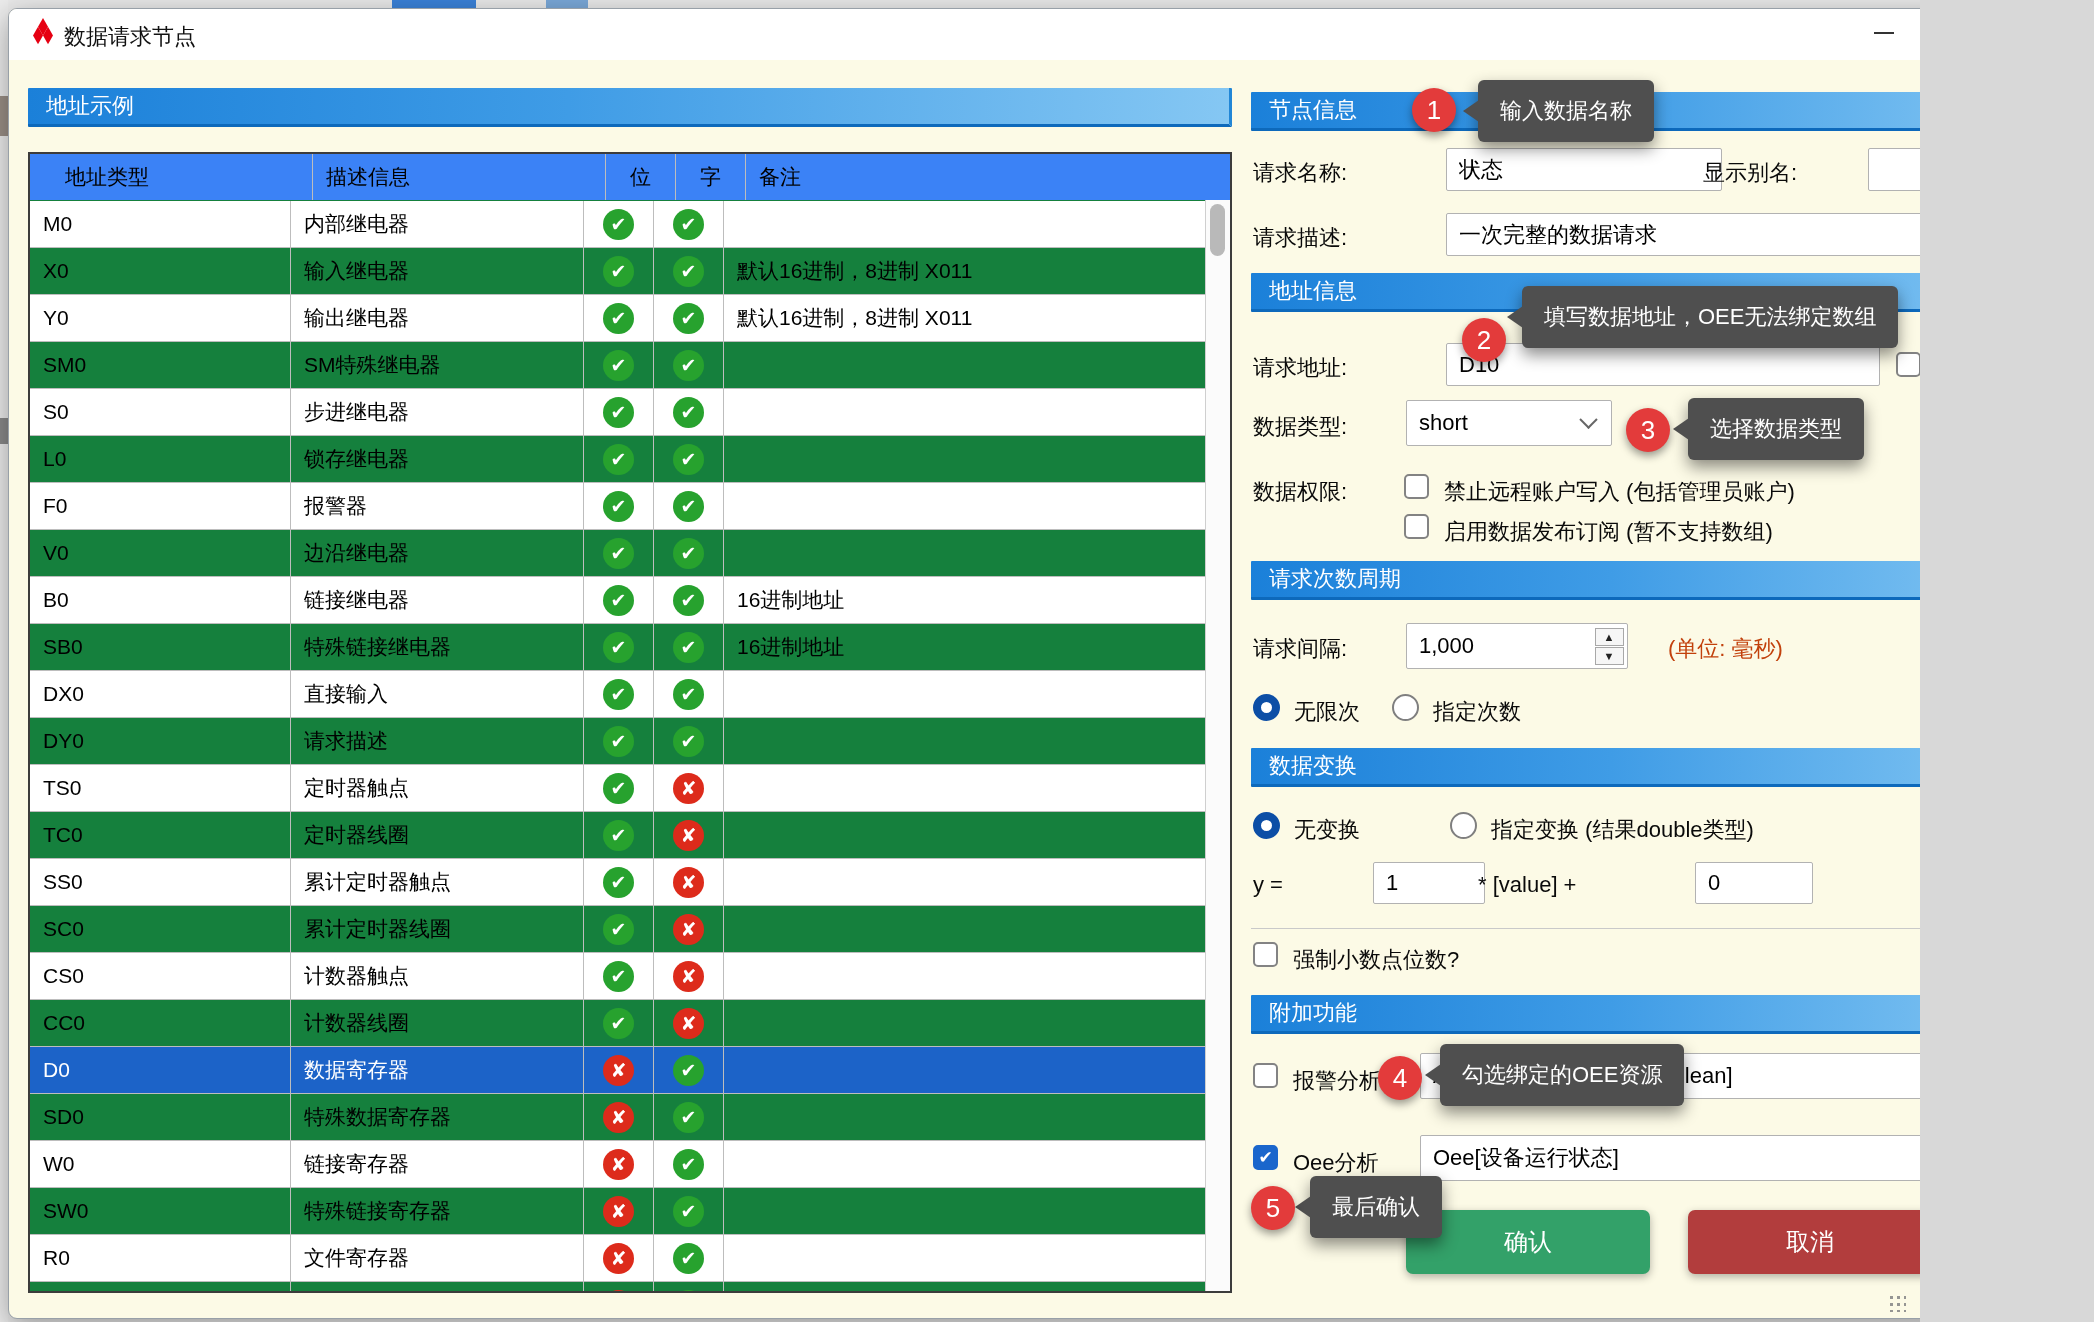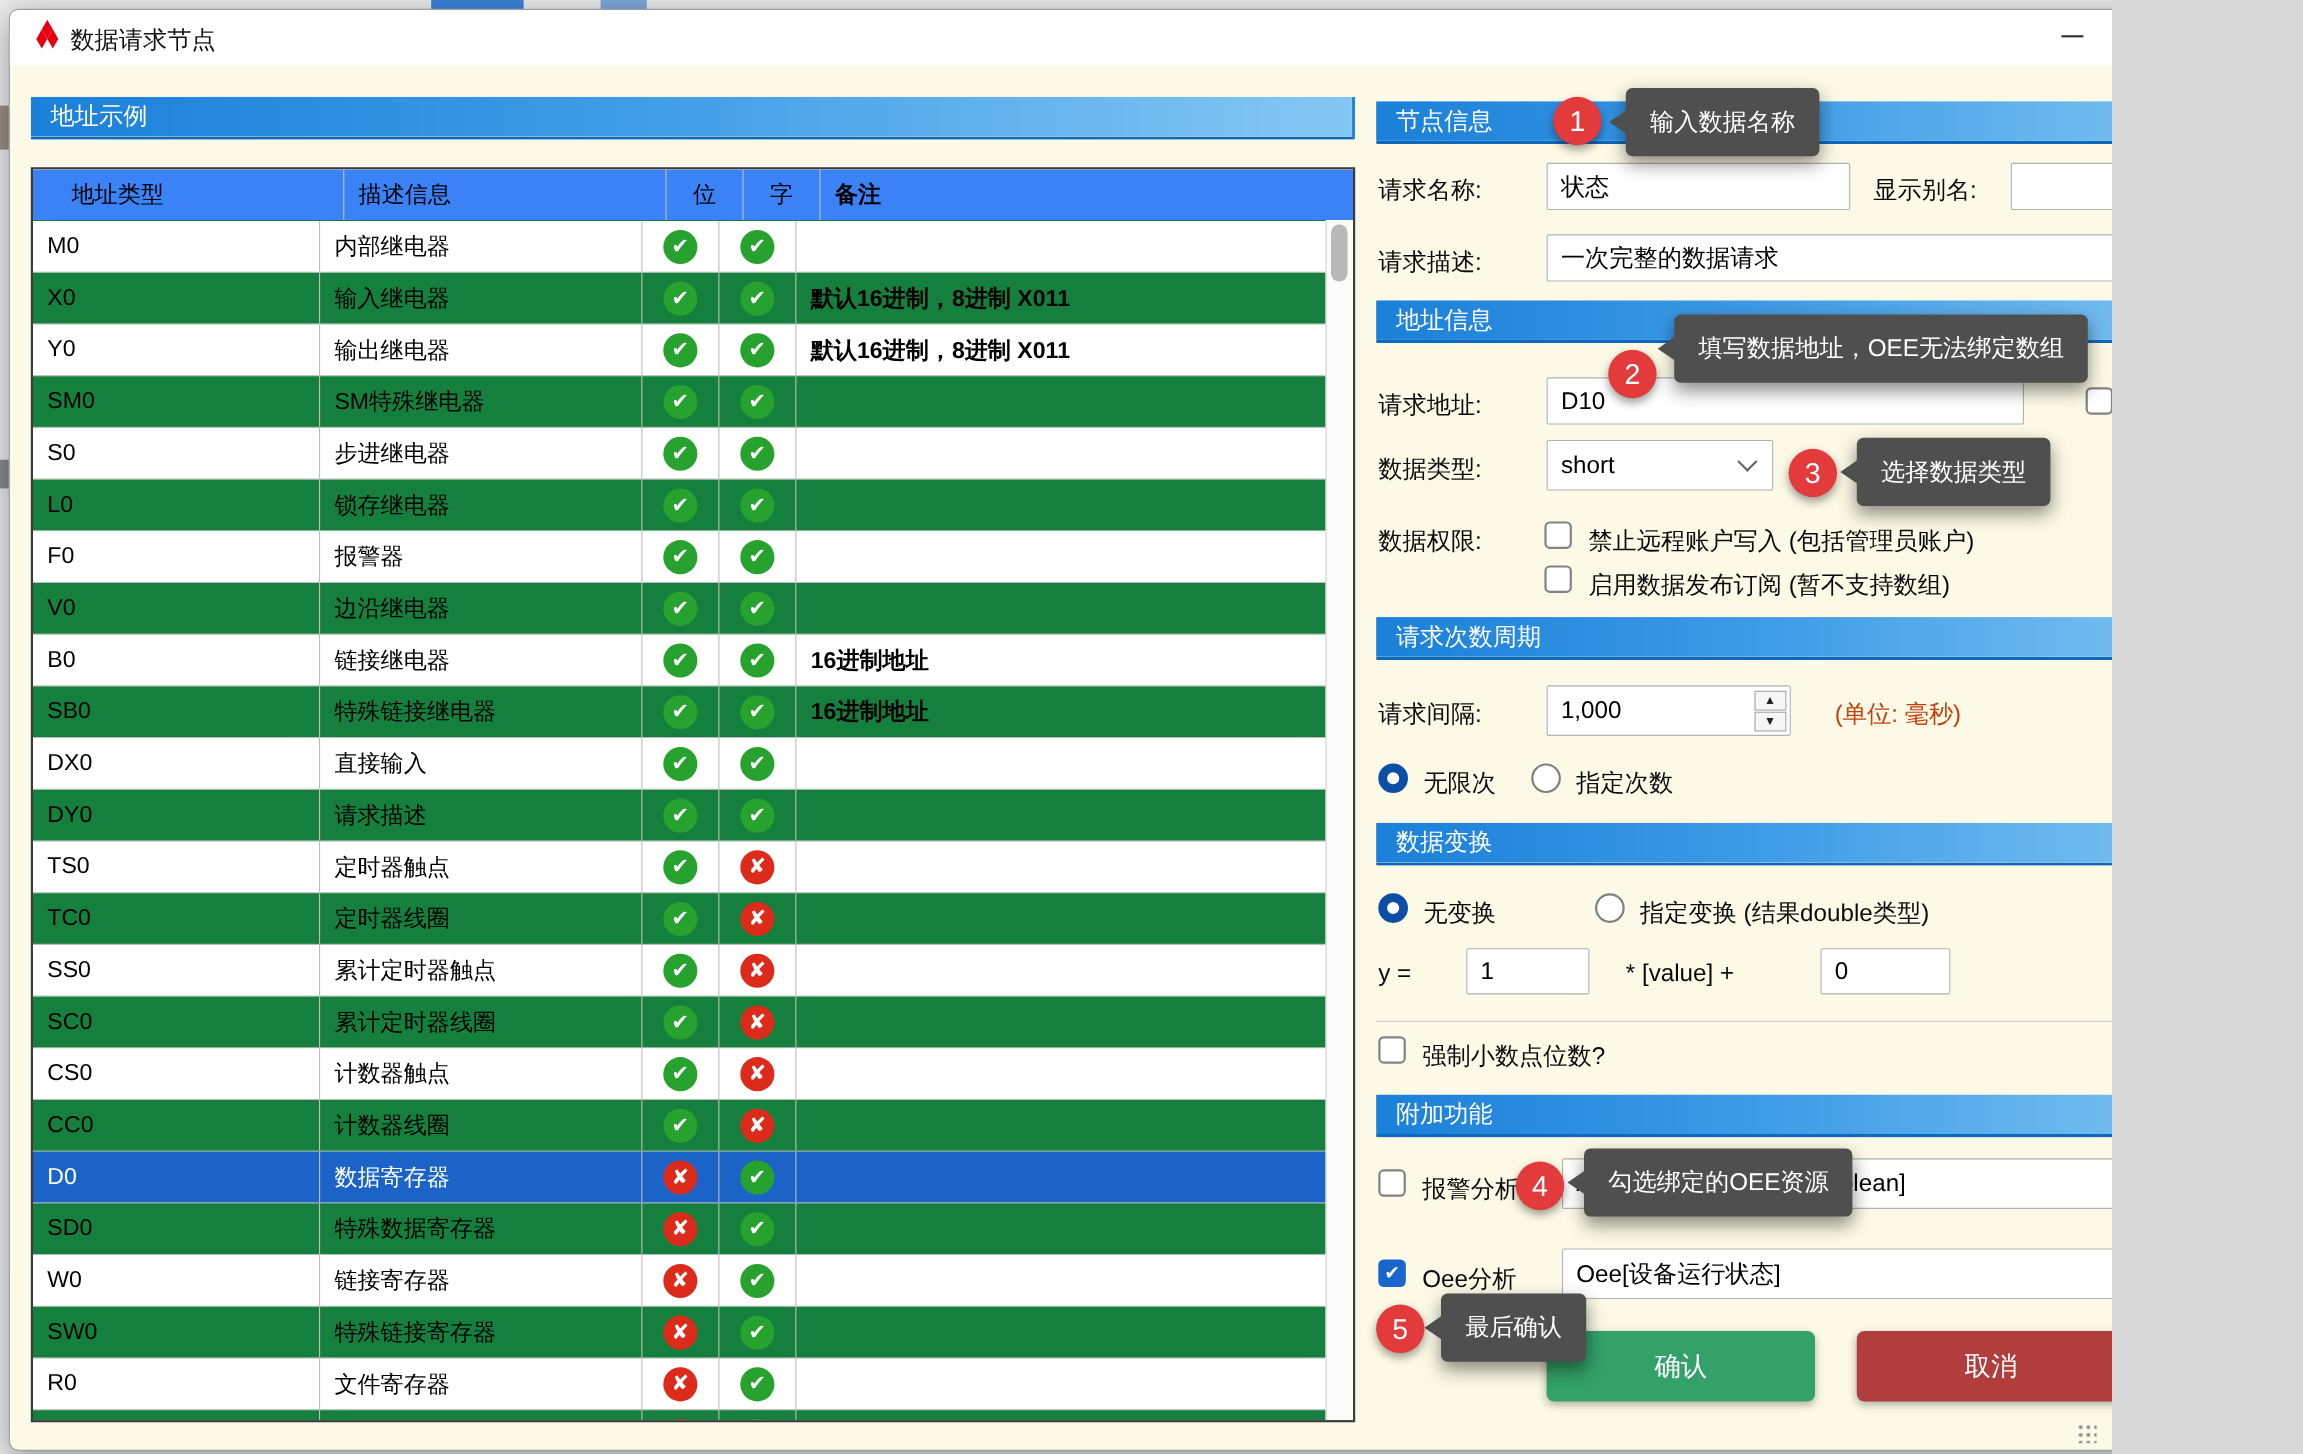--- a/index.html
+++ b/index.html
@@ -24,33 +24,33 @@
              border:2.5px solid #3c3c3c;box-sizing:border-box;overflow:hidden;}
   .trow{display:flex;height:46px;border-bottom:1px solid #bdbdbd;background:#fff;align-items:stretch;}
   .trow.alt{background:#15803d;text-align:center;}
   .trow.sel{background:#1c63c8;color:#fff;}
   .trow.head{background:#3b82f6;border-bottom:1px solid #15803d;justify-content:center;}
   .tc{display:flex;align-items:center;padding-left:13px;box-sizing:border-box;font-size:21px;color:inherit;
       border-right:1px solid #bdbdbd;overflow:hidden;white-space:nowrap;}
   .tc.c1{width:261px;}
   .tc.c2{width:293px;}
   .tc.c3,.tc.c4{width:70px;justify-content:center;padding-left:0;}
-  .tc.c5{width:462px;border-right:none;font-weight:bold;}
+  .tc.c5{width:462px;border-right:none;}
   .trow .tc:last-child{border-right:none;}
   .mark{width:31px;height:31px;border-radius:50%;display:flex;align-items:center;justify-content:center;
         color:#fff;font-size:19px;font-weight:bold;}
   .mark.ok{background:#27a22e;}
   .mark.no{background:#dd2b1b;}
   .vtrack{position:absolute;right:0;top:46px;bottom:0;width:24px;background:#fbfbfb;border-left:1px solid #cfcfcf;}
   .vthumb{position:absolute;left:4px;top:4px;width:15px;height:52px;background:#b9b9b9;border-radius:8px;}
   
   .lbl{position:absolute;font-size:22px;color:#0a0a0a;white-space:nowrap;}
   .field{position:absolute;background:#fff;border:1.5px solid #b2b2b2;box-sizing:border-box;
          font-size:22px;color:#000;padding:0 12px;display:flex;align-items:center;border-radius:2px;}
-  input.field{font-family:inherit;outline:none;}
+  input.field{font-family:inherit;outline:none;margin-left:40px;}
   .select{cursor:default;}
   .chev{position:absolute;right:16px;top:50%;width:11px;height:11px;border-right:2.2px solid #666;
         border-bottom:2.2px solid #666;transform:translateY(-75%) rotate(45deg);}
   .cb{position:absolute;width:25px;height:25px;border:2px solid #838383;border-radius:5px;background:#fff;
       box-sizing:border-box;display:flex;align-items:center;justify-content:center;}
   .cb.checked{background:#1a66cc;border-color:#1a66cc;color:#fff;font-size:17px;font-weight:bold;}
   .radio{position:absolute;width:27px;height:27px;border-radius:50%;box-sizing:border-box;background:#fff;border:2px solid #7f7f7f;}
   .radio.on{border:8.5px solid #0c4ea6;}
   .unit{position:absolute;font-size:22px;color:#c2410c;white-space:nowrap;}
   .divider{position:absolute;height:0;border-top:1.5px solid #c9c9c9;}

